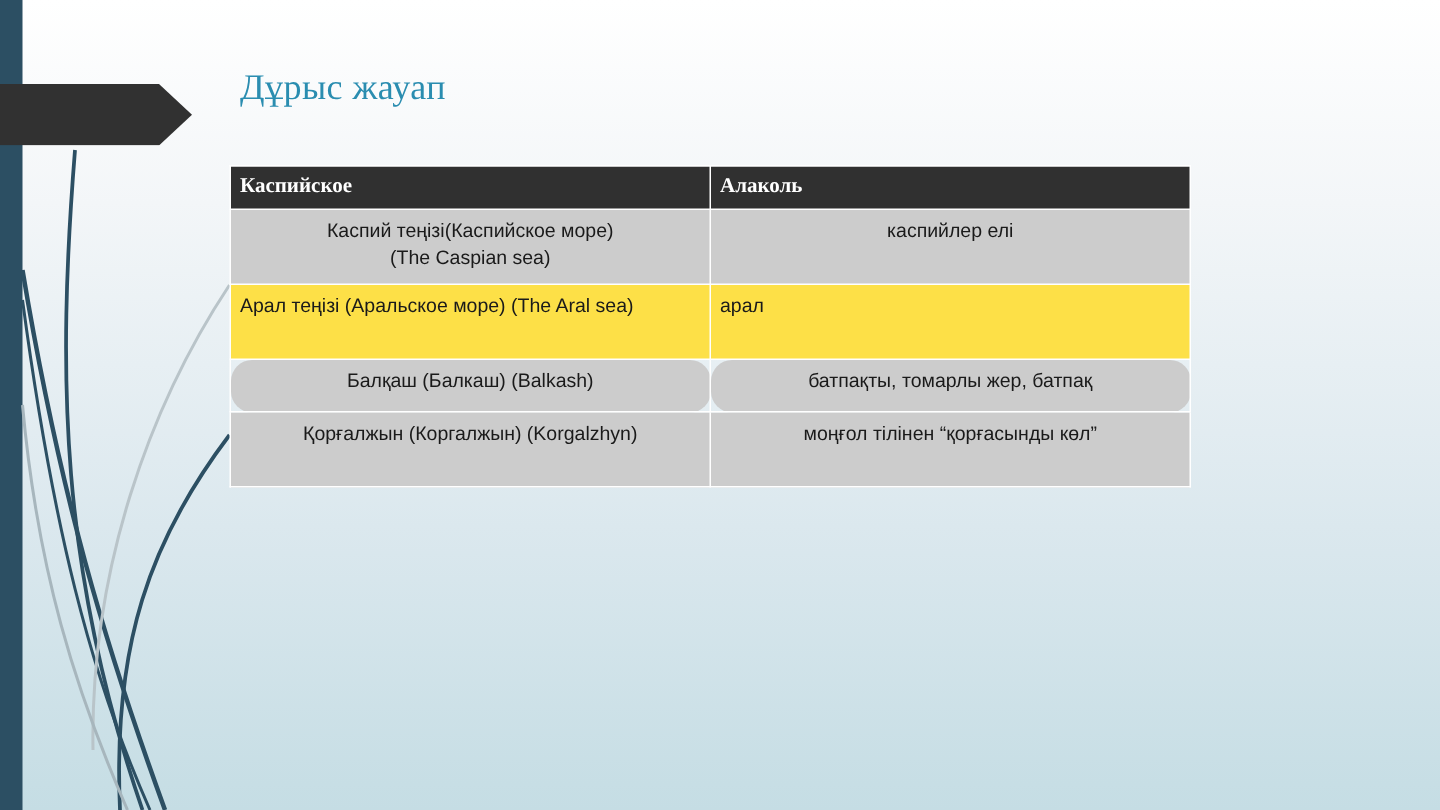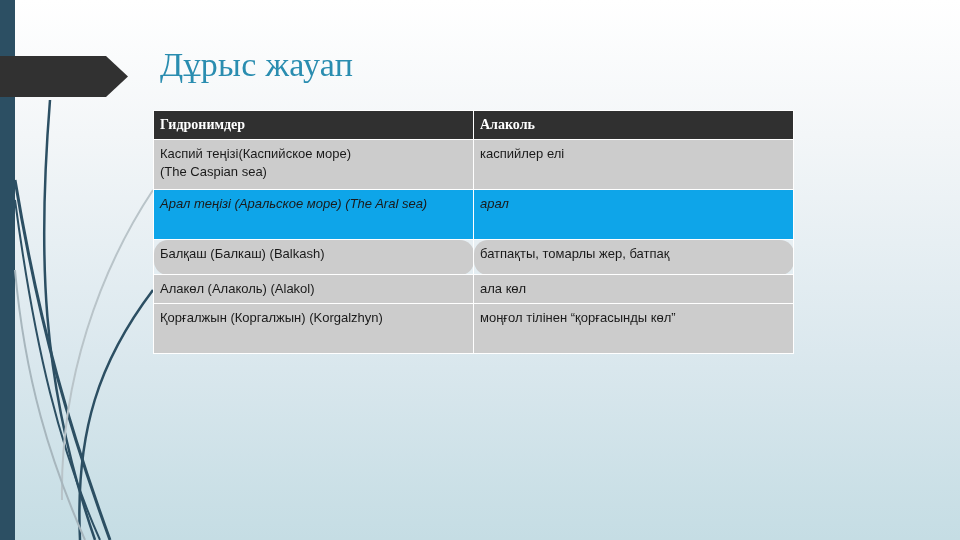--- a/index.html
+++ b/index.html
@@ -12,41 +12,41 @@
     position:absolute; left:0; top:0; width:15px; height:540px; background:#2c4f63;
   }
   .arrow-tab {
     position:absolute; left:0; top:56px; width:128px; height:41px;
     background:#313131;
     clip-path: polygon(0 0, 106px 0, 128px 50%, 106px 100%, 0 100%);
   }
   .swirl { position:absolute; left:0; top:0; width:200px; height:540px; }
   .title {
     position:absolute; left:160px; top:46px;
-    font-size:34px; color:#2a8db0; font-family:"Liberation Serif","DejaVu Serif",serif;
+    font-size:24px; color:#2a8db0; font-family:"Liberation Serif","DejaVu Serif",serif;
     letter-spacing:0.3px;
   }
   table.hyd {
     position:absolute; left:153px; top:110px; width:641px;
     border-collapse:collapse;
     font-family:"Liberation Sans","DejaVu Sans",sans-serif;
     font-size:13px; color:#1a1a1a;
   }
   table.hyd th {
     background:#303030; color:#ffffff; text-align:left;
     font-family:"Liberation Serif","DejaVu Serif",serif; font-weight:bold;
     font-size:14px; padding:6px 6px; height:15px;
     border:1px solid #ffffff;
   }
   table.hyd td {
     vertical-align:top; padding:5px 6px; border:1px solid #ffffff; line-height:18px;
   }
   table.hyd td.c1 { width:307px; }
-  tr.odd td { background:#cccccc; }
-  tr.even td { background:#0ea5e9;font-style:italic; }
+  tr.odd td { background:#cccccc;text-align:center; }
+  tr.even td { background:#fde047; }
   tr.h50 td { height:39px; }
   tr.h34 td { height:24px;border-radius:14px; }
   tr.h28 td { height:18px; }
 </style>
 </head>
 <body>
 
 <div class="left-bar"></div>
 
 <svg class="swirl" viewBox="0 0 200 540">
@@ -58,40 +58,36 @@
   <path d="M15 270 C 25 380, 50 460, 85 540" stroke="#a7b6bd" stroke-width="2" fill="none"></path>
 </svg>
 
 <div class="arrow-tab"></div>
 
 <div class="title">Дұрыс жауап</div>
 
 <table class="hyd">
   <thead>
     <tr>
-      <th>Гидронимдер</th>
+      <th>Каспийское</th>
       <th>Алаколь</th>
     </tr>
   </thead>
   <tbody>
     <tr class="odd h50">
       <td class="c1" style="white-space:pre-line">Каспий теңізі(Каспийское море)
 (The Caspian sea)</td>
       <td>каспийлер елі</td>
     </tr>
     <tr class="even h50">
       <td class="c1">Арал теңізі (Аральское море) (The Aral sea)</td>
       <td>арал</td>
     </tr>
     <tr class="odd h34">
       <td class="c1">Балқаш (Балкаш) (Balkash)</td>
       <td>батпақты, томарлы жер, батпақ</td>
     </tr>
-    <tr class="odd h28">
-      <td class="c1">Алакөл (Алаколь) (Alakol)</td>
-      <td>ала көл</td>
-    </tr>
     <tr class="odd h50">
       <td class="c1">Қорғалжын (Коргалжын) (Korgalzhyn)</td>
       <td>моңғол тілінен “қорғасынды көл”</td>
     </tr>
   </tbody>
 </table>
 
 </body></html>

